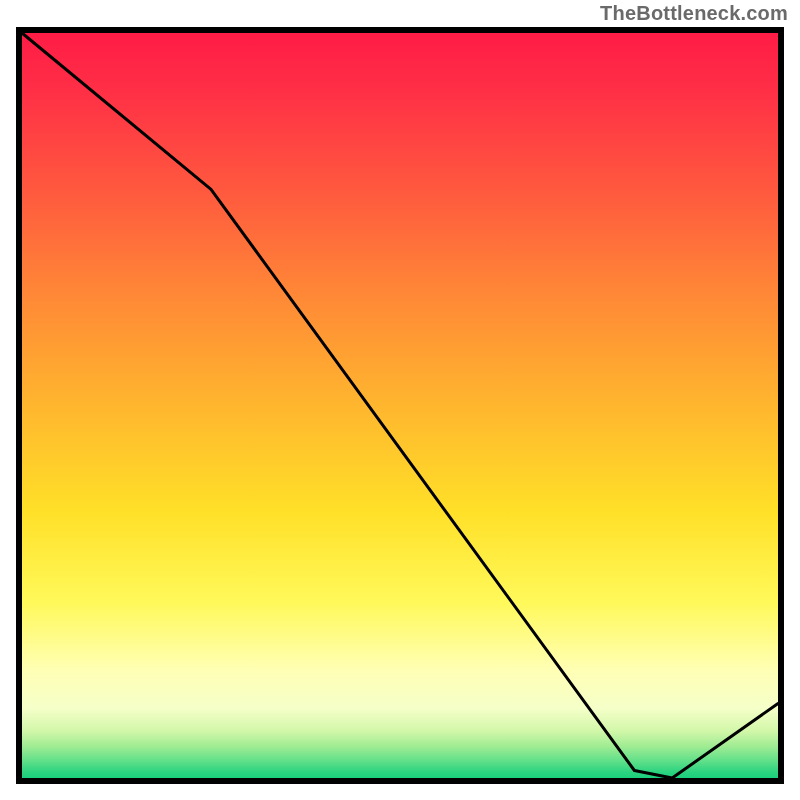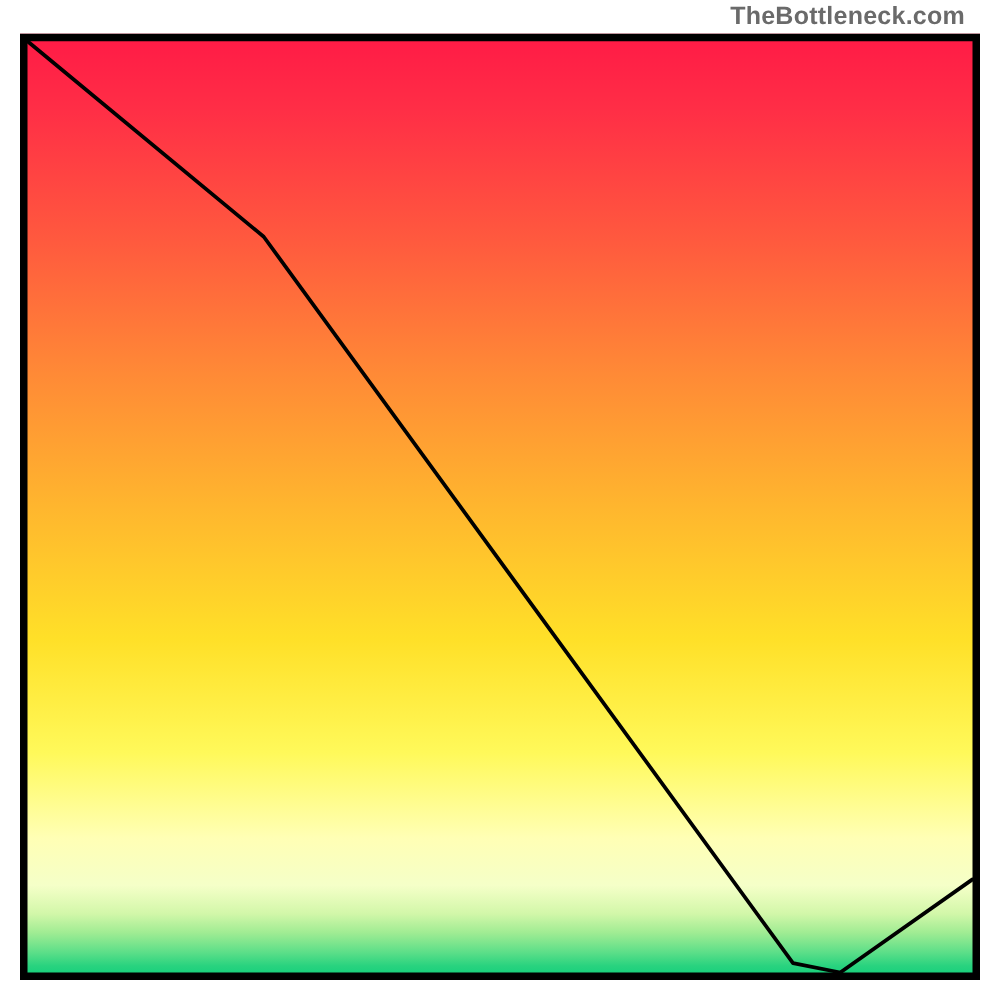--- a/index.html
+++ b/index.html
@@ -11,21 +11,21 @@
     font-family: Arial, Helvetica, sans-serif;
   }
   .container {
     position: relative;
     width: 800px;
     height: 800px;
   }
   .attribution {
     position: absolute;
     top: 2px;
-    right: 28px;
+    right: 12px;
     font-size: 20px;
     font-weight: bold;
     color: #6a6a6a;
     letter-spacing: 0.2px;
   }
   .plot-frame {
     position: absolute;
     left: 16px;
     top: 27px;
     width: 768px;

